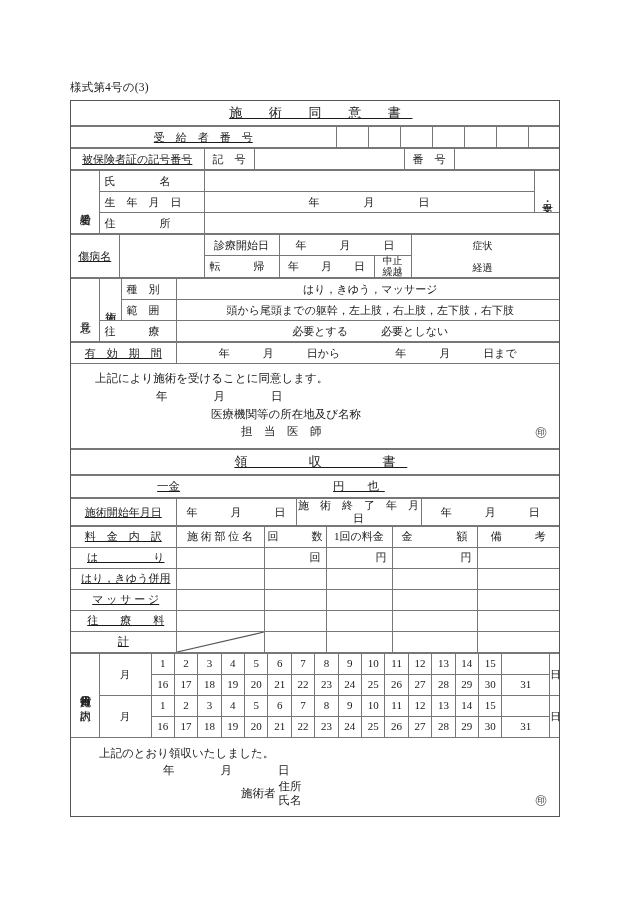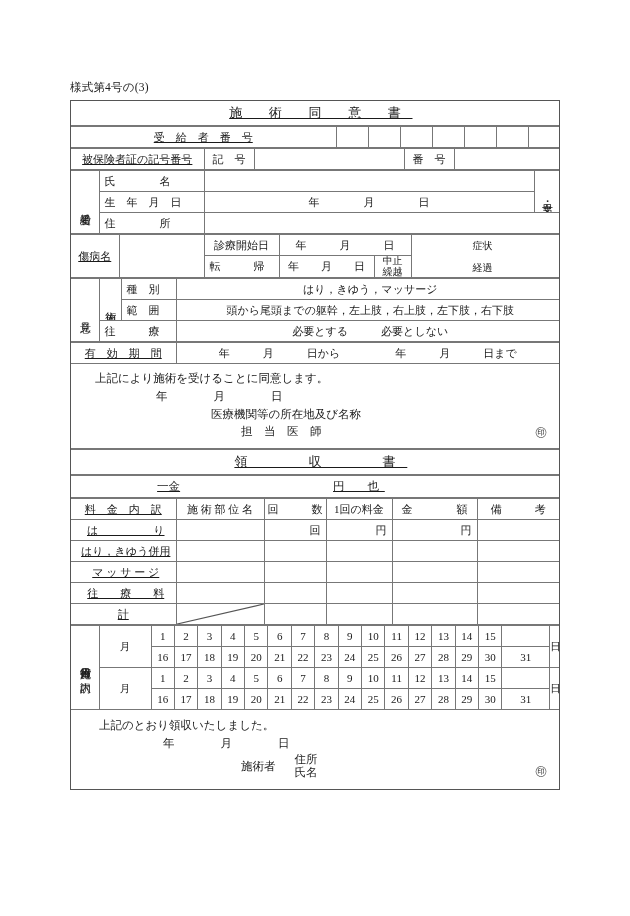--- a/index.html
+++ b/index.html
@@ -119,35 +119,34 @@
   .money-row .a { width: 40%; text-align: center; }
   .money-row .b { width: 38%; text-align: center; letter-spacing: 0.5em; }
   .strike-cell { position: relative; }
   .strike-cell svg { position: absolute; left: 0; top: 0; width: 100%; height: 100%; }
   .fin-block {
     position: relative;
     padding: 7px 0 9px 0;
     font-size: 11.5px;
     line-height: 1.55;
     text-align: left;
-    font-family: Liberation Mono, monospace;
   }
   .fin-block .l1 { padding-left: 28px; white-space: nowrap; }
   .fin-block .l2 { padding-left: 92px; white-space: nowrap; }
   .fin-block .l3 {
     padding-left: 170px;
     display: flex;
     align-items: center;
     white-space: nowrap;
   }
   .fin-block .stack {
     display: inline-flex;
     flex-direction: column;
     line-height: 1.18;
-    margin-left: 19px;
+    margin-left: 3px;
     justify-content: center;
   }
   .day-cell { font-size: 10.5px; }
 </style>
 </head>
 <body>
 
 <div class="page">
 
   <div class="form-no">様式第4号の(3)</div>
@@ -362,20 +361,36 @@
           <div class="money-row">
             <span class="a">一金</span>
             <span class="b">円　也</span>
           </div>
         </td>
       </tr>
     </tbody>
       </table>
 
 
+    <table class="t">
+      <colgroup>
+        <col style="width:105px">
+          <col style="width:120px">
+          <col style="width:125px">
+          <col style="width:138px">
+      </colgroup>
+      <tbody>
+          <tr>
+        <td class="outerL">施術開始年月日</td>
+        <td>年　　　月　　　日</td>
+        <td>施　術　終　了　年　月　日</td>
+        <td class="outerR">年　　　月　　　日</td>
+      </tr>
+    </tbody>
+      </table>
 
     <table class="t">
       <colgroup>
         <col style="width:105px">
           <col style="width:88px">
           <col style="width:62px">
         <col style="width:66px">
           <col style="width:85px">
           <col style="width:82px">
       </colgroup>

